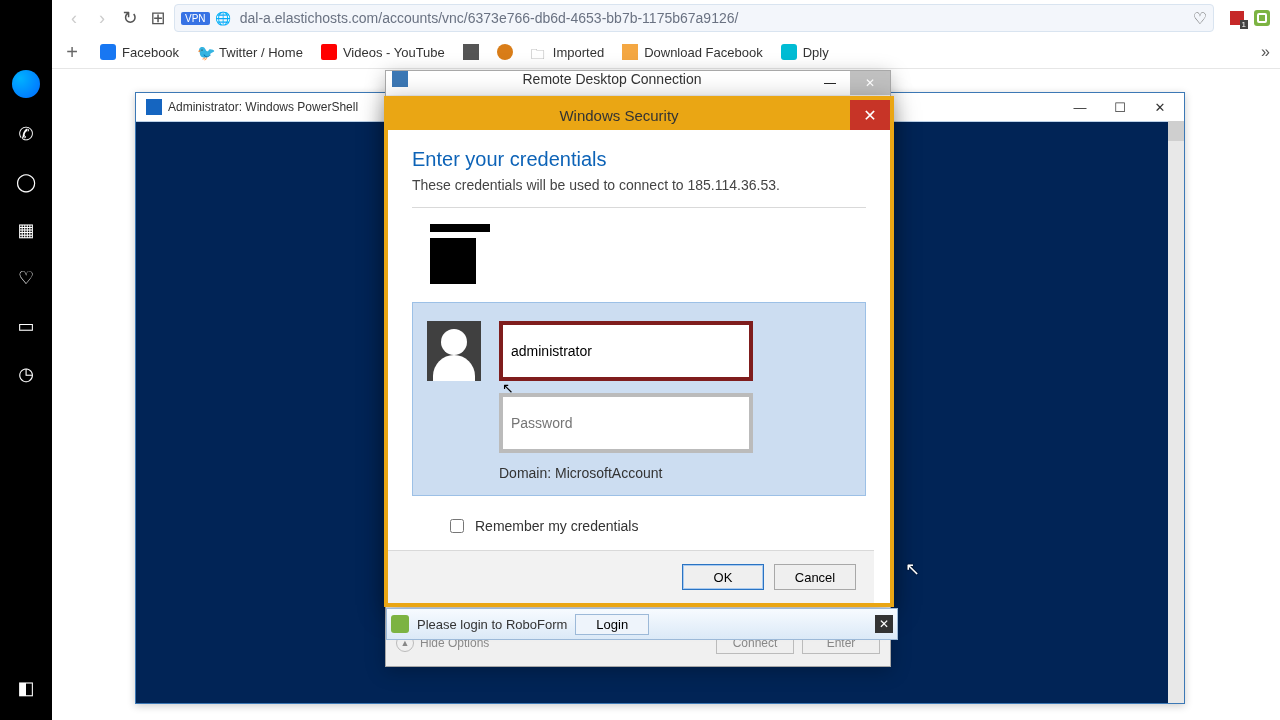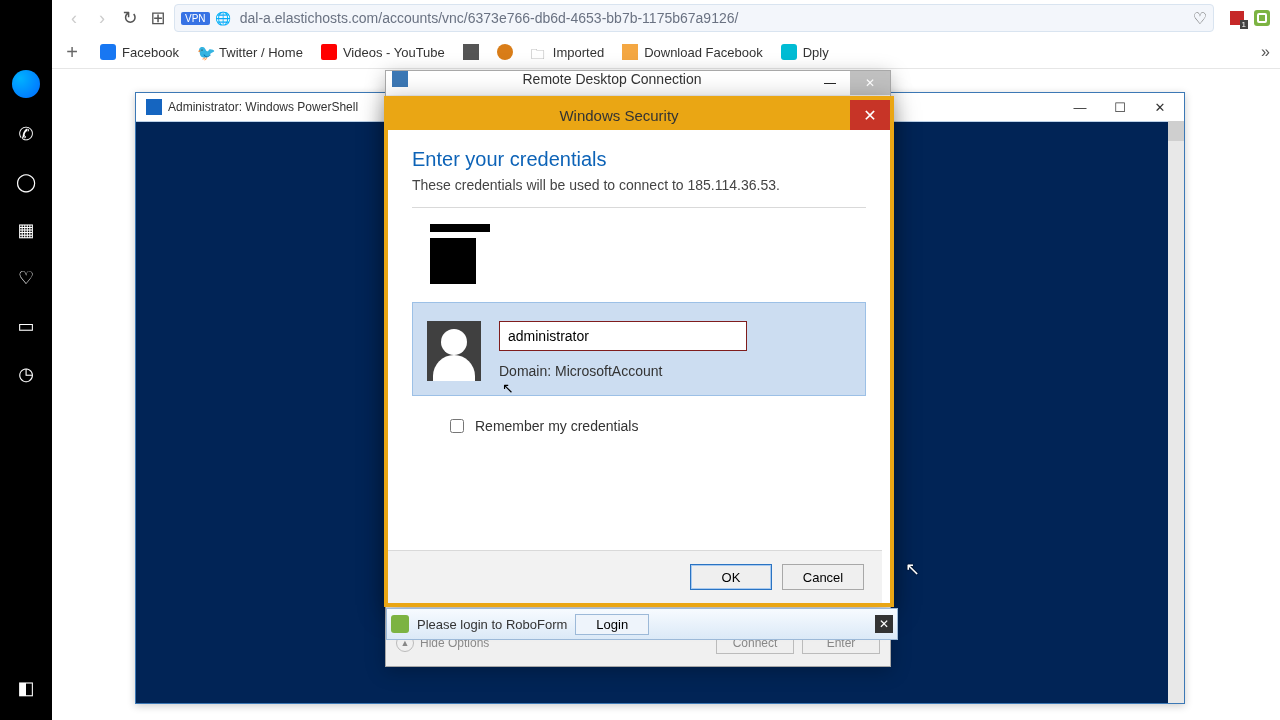--- a/index.html
+++ b/index.html
@@ -65,26 +65,26 @@
 .sec-sub{color:#444;font-size:14px;margin-bottom:14px}
 .sec-divider{height:1px;background:#d9d9d9;margin-bottom:16px}
 .acct-block{position:relative;height:70px;margin-bottom:8px}
 .acct-top{position:absolute;left:18px;top:0;width:60px;height:8px;background:#000}
 .acct-sq{position:absolute;left:18px;top:14px;width:46px;height:46px;background:#000}
 .cred-box{background:#ccddf1;border:1px solid #9cc0e6;padding:18px 14px 14px;display:flex;gap:18px}
 .avatar{width:54px;height:60px;background:#404040;position:relative}
 .avatar::before{content:"";position:absolute;left:14px;top:8px;width:26px;height:26px;border-radius:50%;background:#fff}
 .avatar::after{content:"";position:absolute;left:6px;top:34px;width:42px;height:26px;border-radius:22px 22px 0 0;background:#fff}
 .fields{flex:1;display:flex;flex-direction:column;gap:12px}
-.fld{width:230px;height:28px;border:1px solid #7f1d1d;background:#fff;padding:0 8px;font-size:14px;outline:none}
+.fld{width:230px;height:28px;border:4px solid #7f1d1d;background:#fff;padding:12px 8px;font-size:14px;outline:none}
 .fld.pw{border-color:#bbb}
 .domain{font-size:14px;color:#333;}
 .remember{display:flex;align-items:center;gap:8px;margin:20px 0 0 34px;font-size:14px;color:#333}
 .remember input{width:14px;height:14px}
-.sec-buttons{position:absolute;left:0;right:8px;bottom:0;height:52px;background:#f2f2f2;border-top:1px solid #d9d9d9;display:flex;align-items:center;justify-content:flex-end;gap:10px;padding:0 18px}
+.sec-buttons{position:absolute;left:0;right:16px;bottom:0;height:52px;background:#f2f2f2;border-top:1px solid #d9d9d9;display:flex;align-items:center;justify-content:flex-end;gap:10px;padding:0 18px}
 .dlg-btn{width:82px;height:26px;border:1px solid #a8a8a8;background:#efefef;font-size:13px;cursor:pointer}
 .dlg-btn.default{border:1px solid #2a73c2;box-shadow:0 0 0 1px #a8caf0 inset}
 
 .cursor{position:absolute;left:905px;top:558px;font-size:18px;color:#fff;z-index:25;text-shadow:0 0 2px #000;pointer-events:none}
 .cursor2{position:absolute;left:502px;top:380px;font-size:14px;color:#000;z-index:40;pointer-events:none}
 </style>
 </head>
 <body>
 
 <div class="rail">
@@ -197,20 +197,21 @@
     <div class="sec-sub">These credentials will be used to connect to 185.114.36.53.</div>
     <div class="sec-divider"></div>
     <div class="acct-block">
       <div class="acct-top"></div>
       <div class="acct-sq"></div>
     </div>
     <div class="cred-box">
       <div class="avatar"></div>
       <div class="fields">
         <input class="fld" type="text" value="administrator" style="">
+        <input class="fld pw" type="password" placeholder="Password" style="">
         <div class="domain">Domain: MicrosoftAccount</div>
       </div>
     </div>
     <label class="remember">
       <input type="checkbox" style="">
       <span>Remember my credentials</span>
     </label>
   </div>
   <div class="sec-buttons">
     <button class="dlg-btn default">OK</button>

